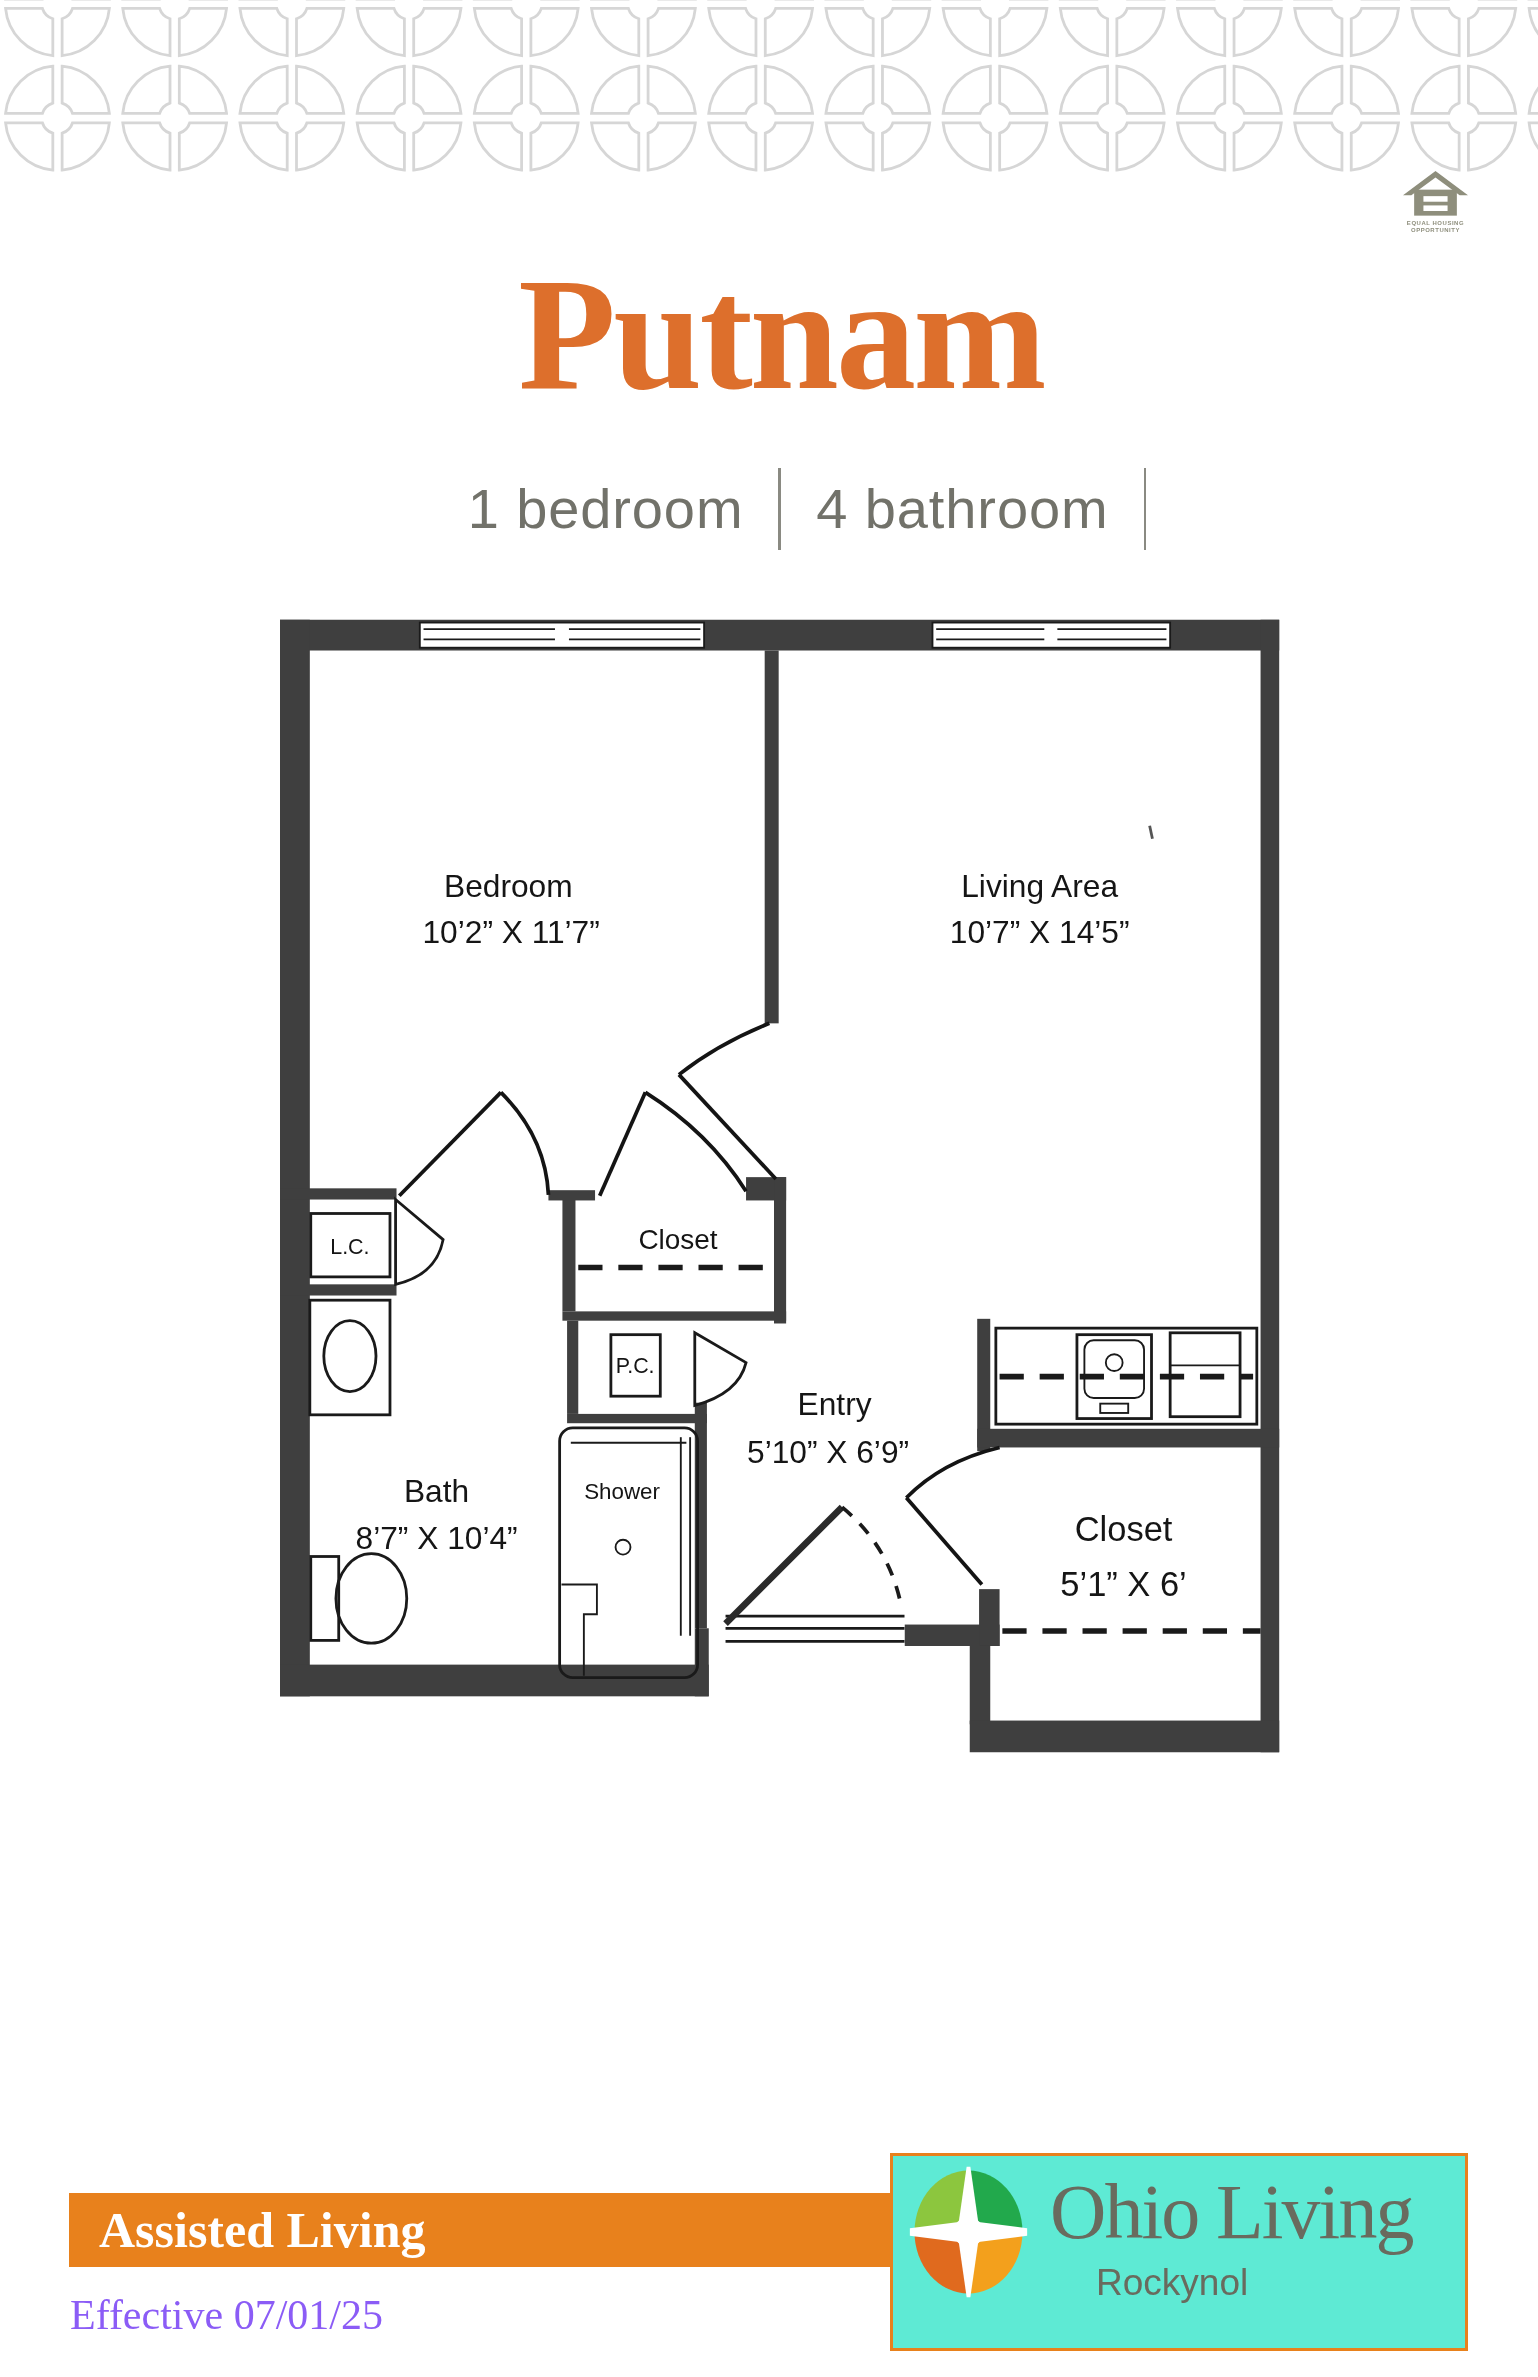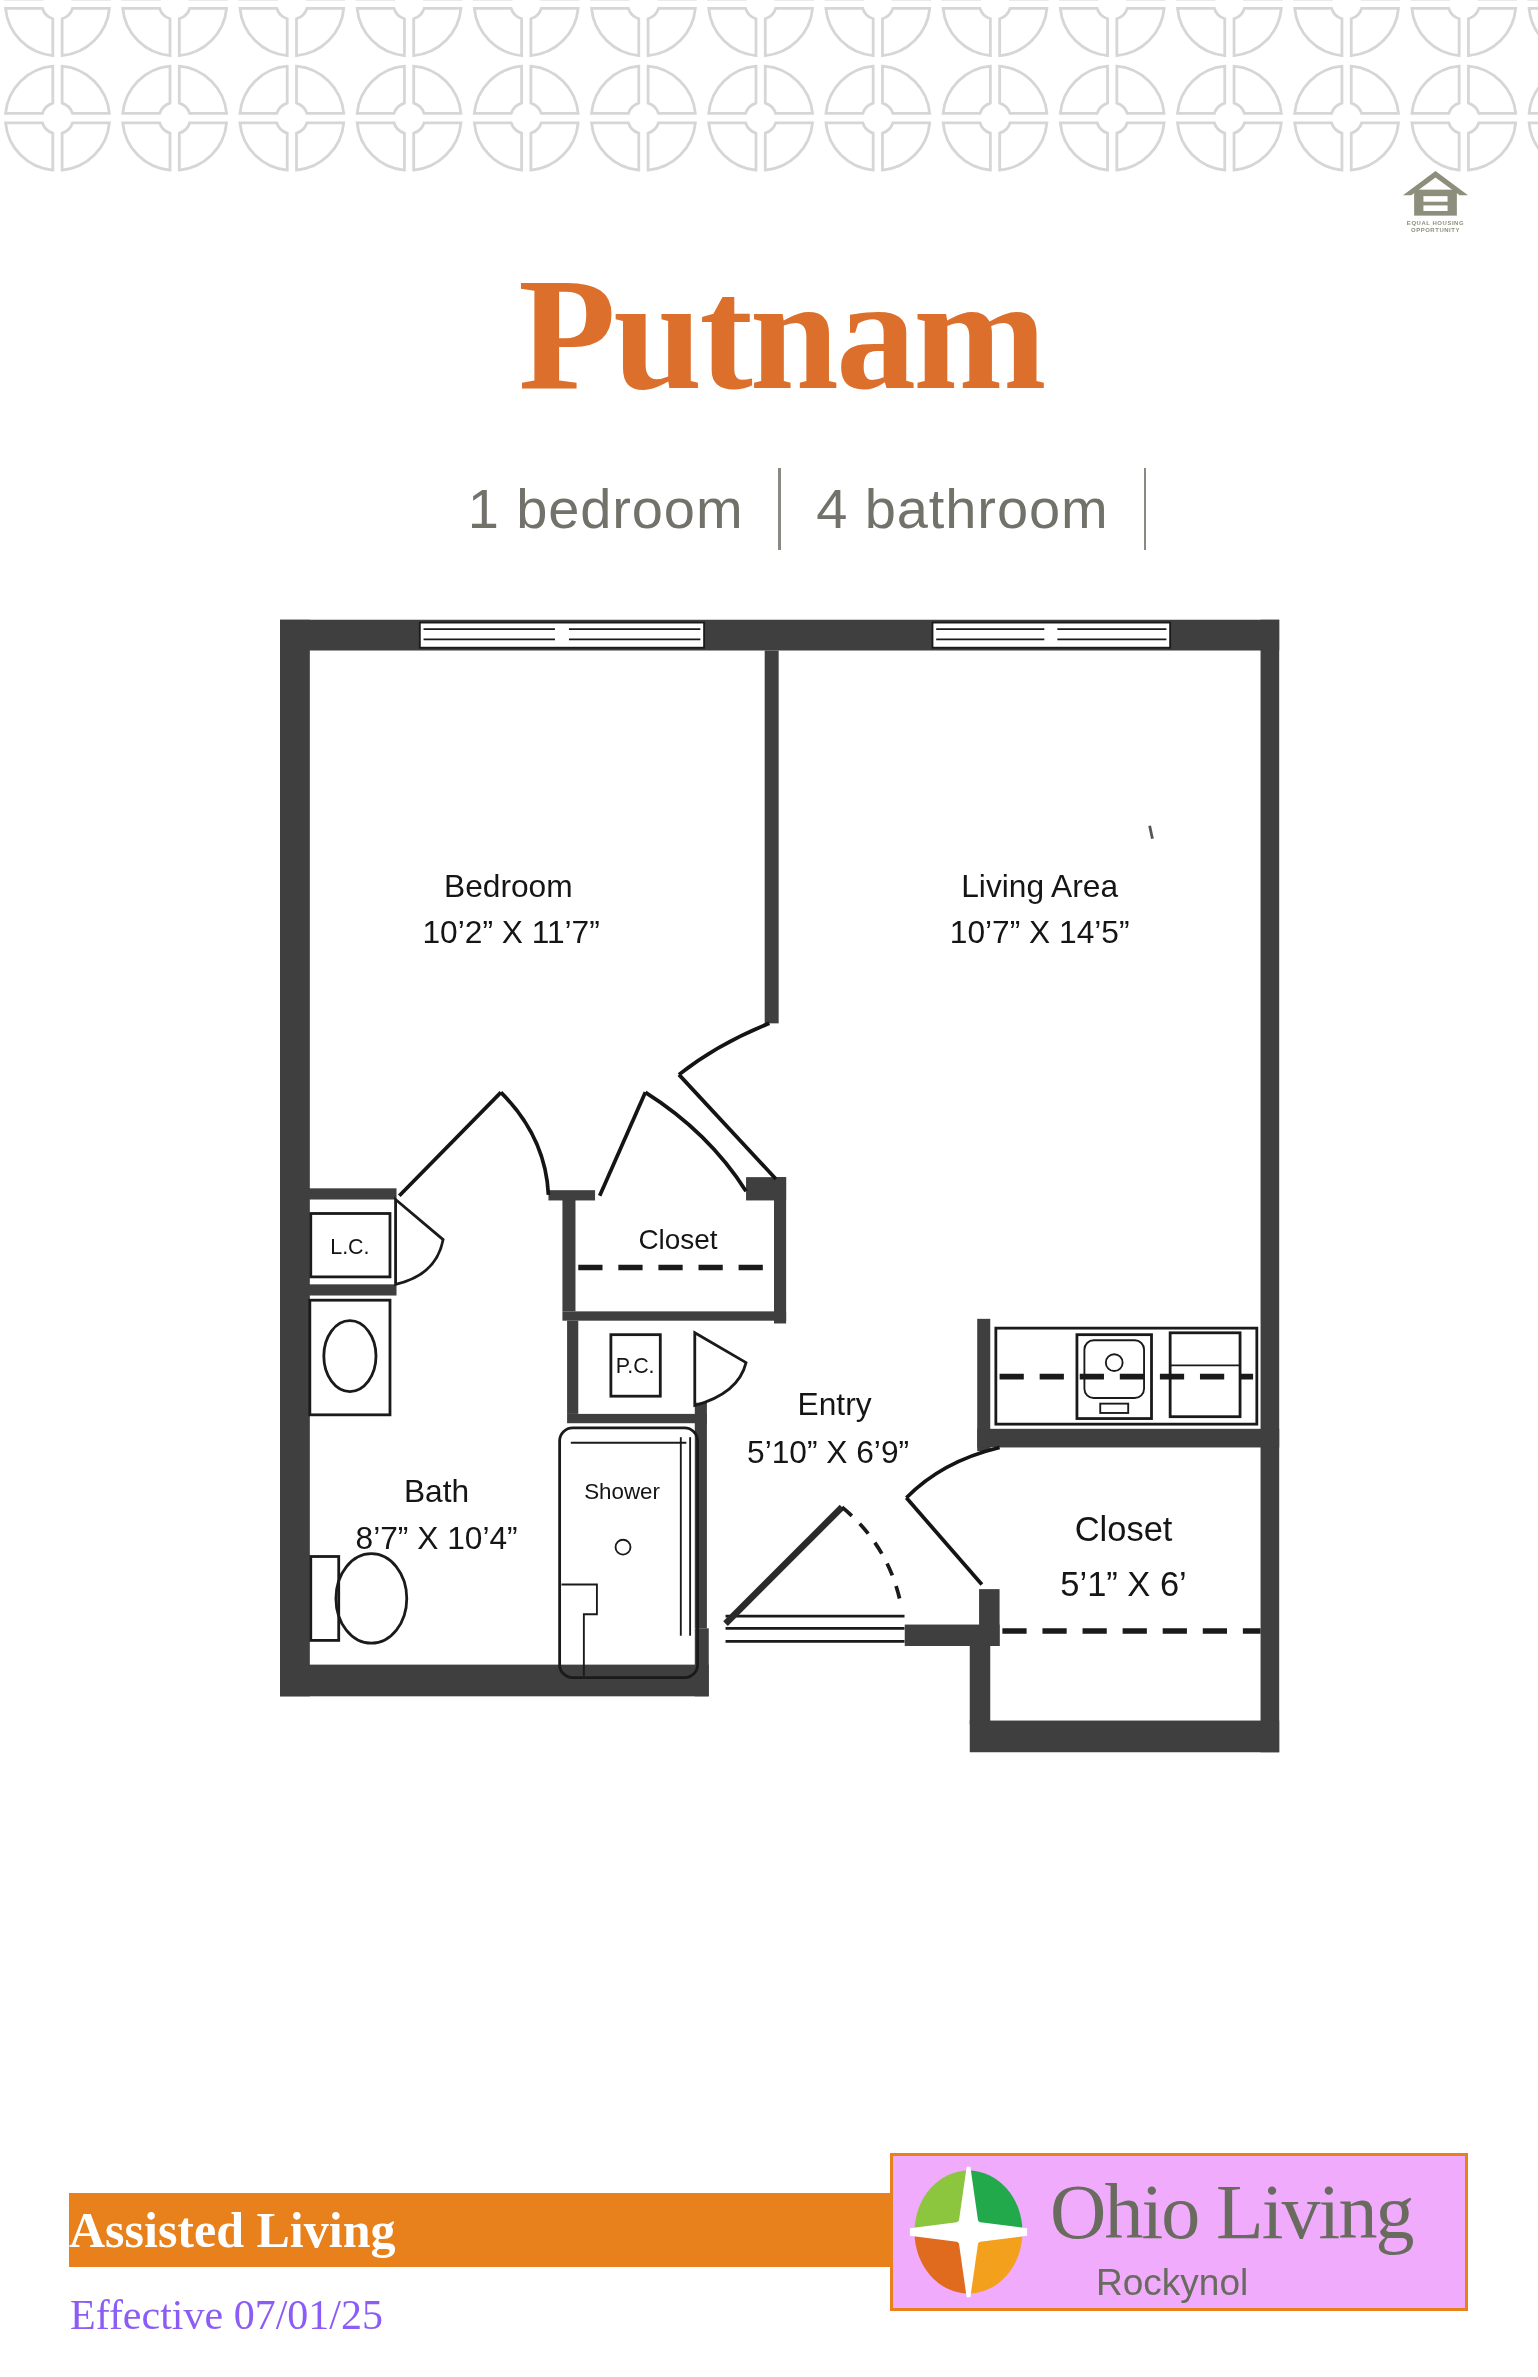--- a/index.html
+++ b/index.html
@@ -29,24 +29,24 @@
   .rm-sm{font-size:24px;}
   .rm-xs{font-size:23px;}
 
   
   .pricing{left:0;top:1939px;width:1538px;text-align:center;font-family:"Liberation Serif",serif;
            font-weight:bold;font-size:71px;color:#dd6f2c;}
 
   
   .band{left:69px;top:2193px;width:821px;height:74px;background:#e8811c;color:#ffffff;
         font-family:"Liberation Serif",serif;font-weight:bold;font-size:50px;line-height:74px;
-        box-sizing:border-box;}
+        padding-left:30px;box-sizing:border-box;}
   .effective{left:70px;top:2291px;font-family:"Liberation Serif",serif;
              font-size:42px;color:#8b5cf6;}
-  .logobox{left:890px;top:2153px;width:578px;height:158px;background:#f0abfc;border:3.7px solid #e8811c;
+  .logobox{left:890px;top:2153px;width:578px;height:198px;background:#5eead4;border:3.7px solid #e8811c;
            box-sizing:border-box;}
   .brand{position:absolute;left:157px;top:17px;font-family:"Liberation Serif",serif;
          font-size:78px;line-height:1;color:#696b5e;letter-spacing:-1.9px;}
   .community{position:absolute;left:179px;top:106px;font-family:"Liberation Sans",sans-serif;
              font-size:37px;color:#696b5e;margin-left:24px;}
   .eho-text{font-family:"Liberation Sans",sans-serif;font-weight:bold;letter-spacing:.6px;}
 </style>
 </head>
 <body>
 

